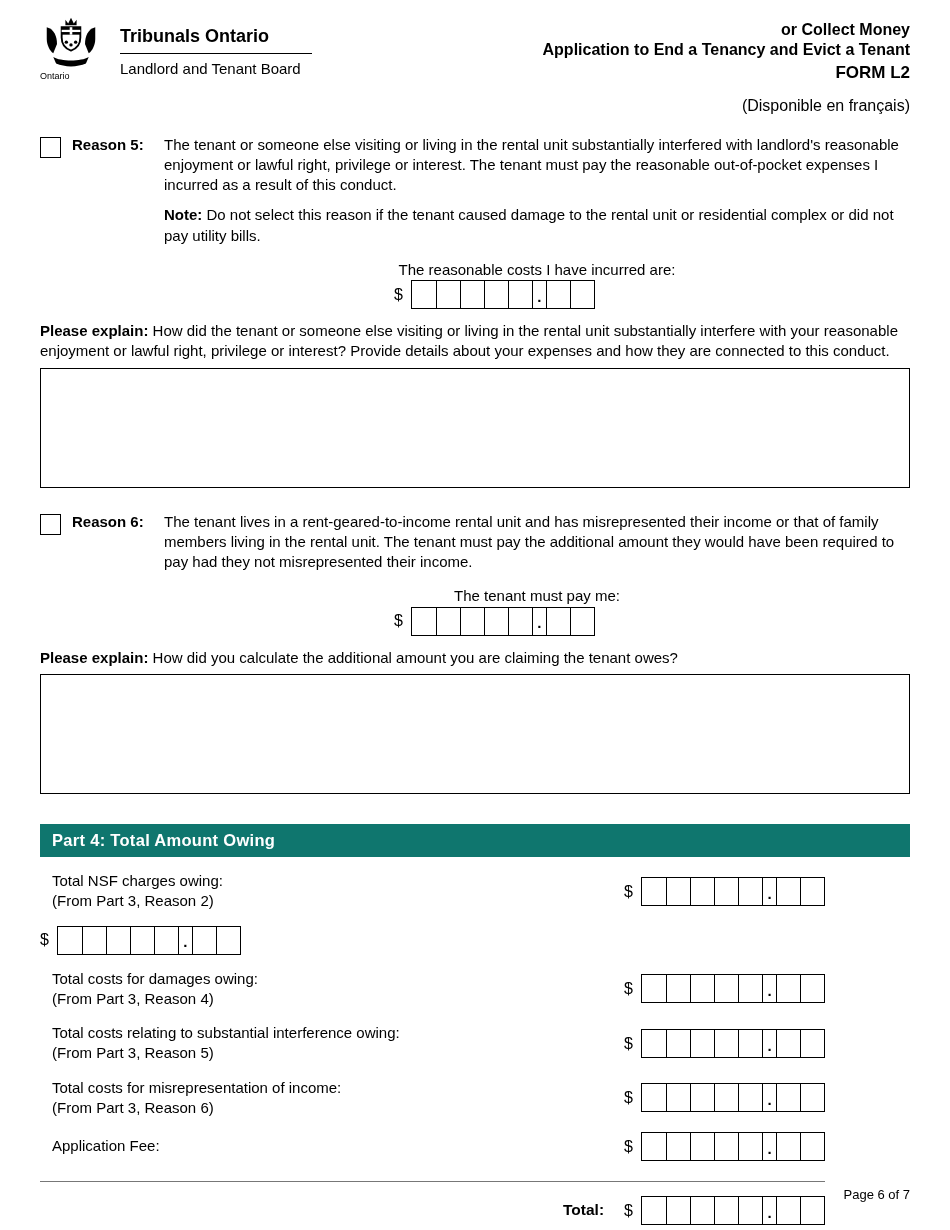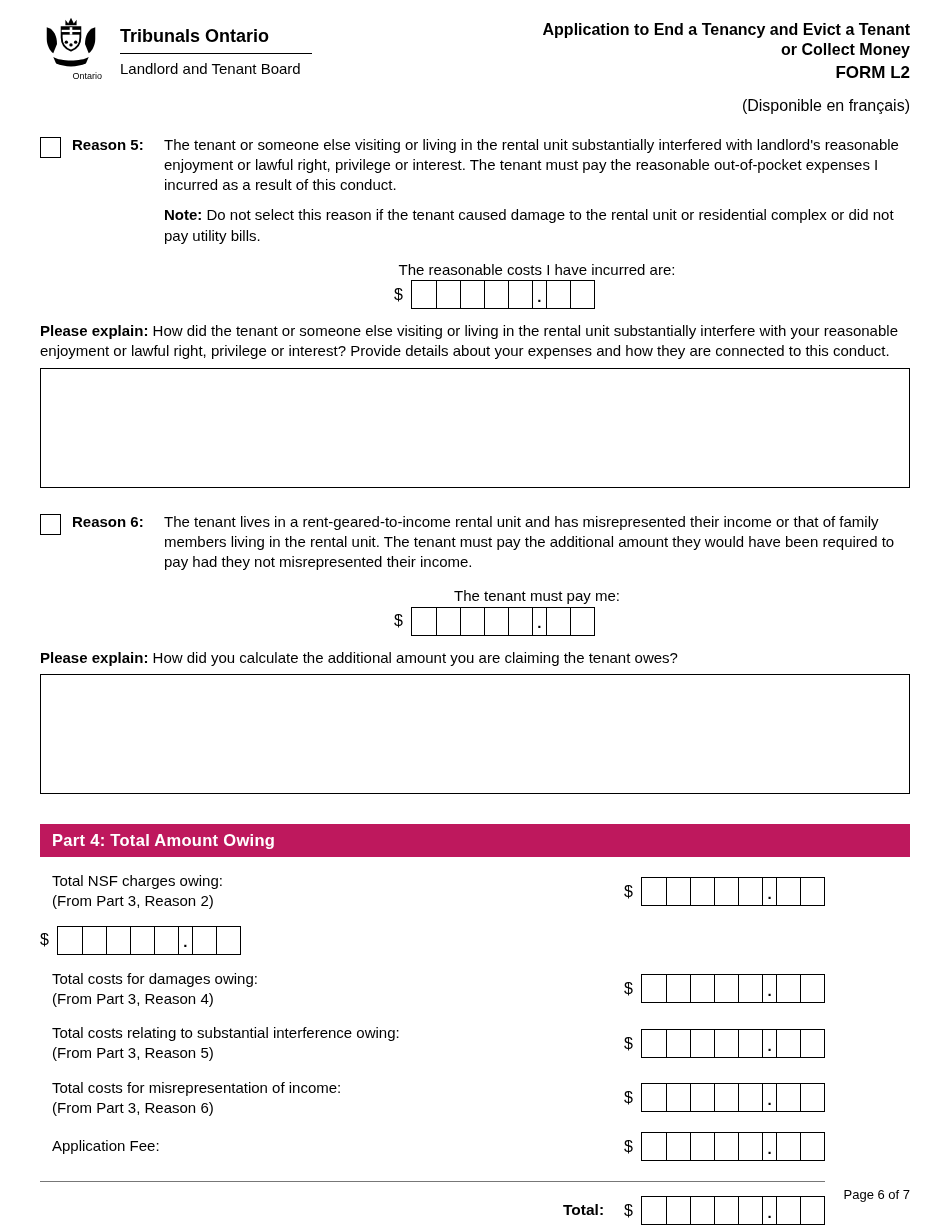--- a/index.html
+++ b/index.html
@@ -9,21 +9,21 @@
     font-family: "Liberation Sans", sans-serif;
     color: #000;
     font-size: 15px;
     line-height: 1.35;
   }
   .page { padding: 16px 40px 10px 40px; position: relative; height: 100%; }
 
   
   .header { display: flex; justify-content: space-between; align-items: flex-start; margin-bottom: 14px; }
   .brand { display: flex; align-items: flex-start; gap: 18px; }
-  .crest { width: 62px; text-align: right; }
+  .crest { width: 62px; text-align: left; }
   .crest svg { display: block; margin: 0 auto; }
   .crest .crest-caption { font-size: 9px; margin-top: -2px; }
   .org-names { padding-top: 8px; }
   .org-title { font-size: 18px; font-weight: bold; padding-bottom: 5px; }
   .org-rule { width: 192px; border-bottom: 1.5px solid #000; margin-bottom: 5px; }
   .org-sub { font-size: 15px; }
   .doc-titles { text-align: right; padding-top: 4px; }
   .doc-title-line { font-size: 16px; font-weight: bold; line-height: 1.25; }
   .doc-form { font-size: 17px; font-weight: bold; margin-top: 2px; }
   .doc-lang { font-size: 16px; margin-top: 10px; }
@@ -56,21 +56,21 @@
 
   
   .explain-para { margin-top: 12px; }
   .big-box {
     margin-top: 6px; width: 100%; height: 120px;
     border: 1px solid #000; background: #fff;
   }
 
   
   .part-banner {
-    margin-top: 30px; background: #be185d; color: #fff;
+    margin-top: 30px; background: #0f766e; color: #fff;
     font-weight: bold; font-size: 16.5px; padding: 5px 12px 6px 12px;
     letter-spacing: 0.3px;
   }
   .part4-rows { margin-top: 14px; }
   .p4-row { display: flex; justify-content: space-between; align-items: center; margin-bottom: 14px; }
   .p4-labels { margin-left: 12px; }
   .p4-sub { }
   .total-divider { border-top: 1px solid #777; margin: 20px 85px 0 0; }
   .total-row { display: flex; justify-content: flex-end; align-items: center; margin-top: 14px; }
   .total-label { font-weight: bold; margin-right: 20px; font-size: 15.5px; }
@@ -100,22 +100,22 @@
         </svg>
         <div class="crest-caption">Ontario</div>
       </div>
       <div class="org-names">
         <div class="org-title">Tribunals Ontario</div>
         <div class="org-rule"></div>
         <div class="org-sub">Landlord and Tenant Board</div>
       </div>
     </div>
     <div class="doc-titles">
+      <div class="doc-title-line">or Collect Money</div>
       <div class="doc-title-line">Application to End a Tenancy and Evict a Tenant</div>
-      <div class="doc-title-line">or Collect Money</div>
       <div class="doc-form">FORM L2</div>
       <div class="doc-lang">(Disponible en français)</div>
     </div>
   </div>
 
   <div class="reason-row">
     <div class="checkbox"></div>
     <div class="reason-label">Reason 5:</div>
     <div class="reason-body">
       <div class="reason-text">The tenant or someone else visiting or living in the rental unit substantially interfered with landlord's reasonable enjoyment or lawful right, privilege or interest.  The tenant must pay the reasonable out-of-pocket expenses I incurred as a result of this conduct.</div>

